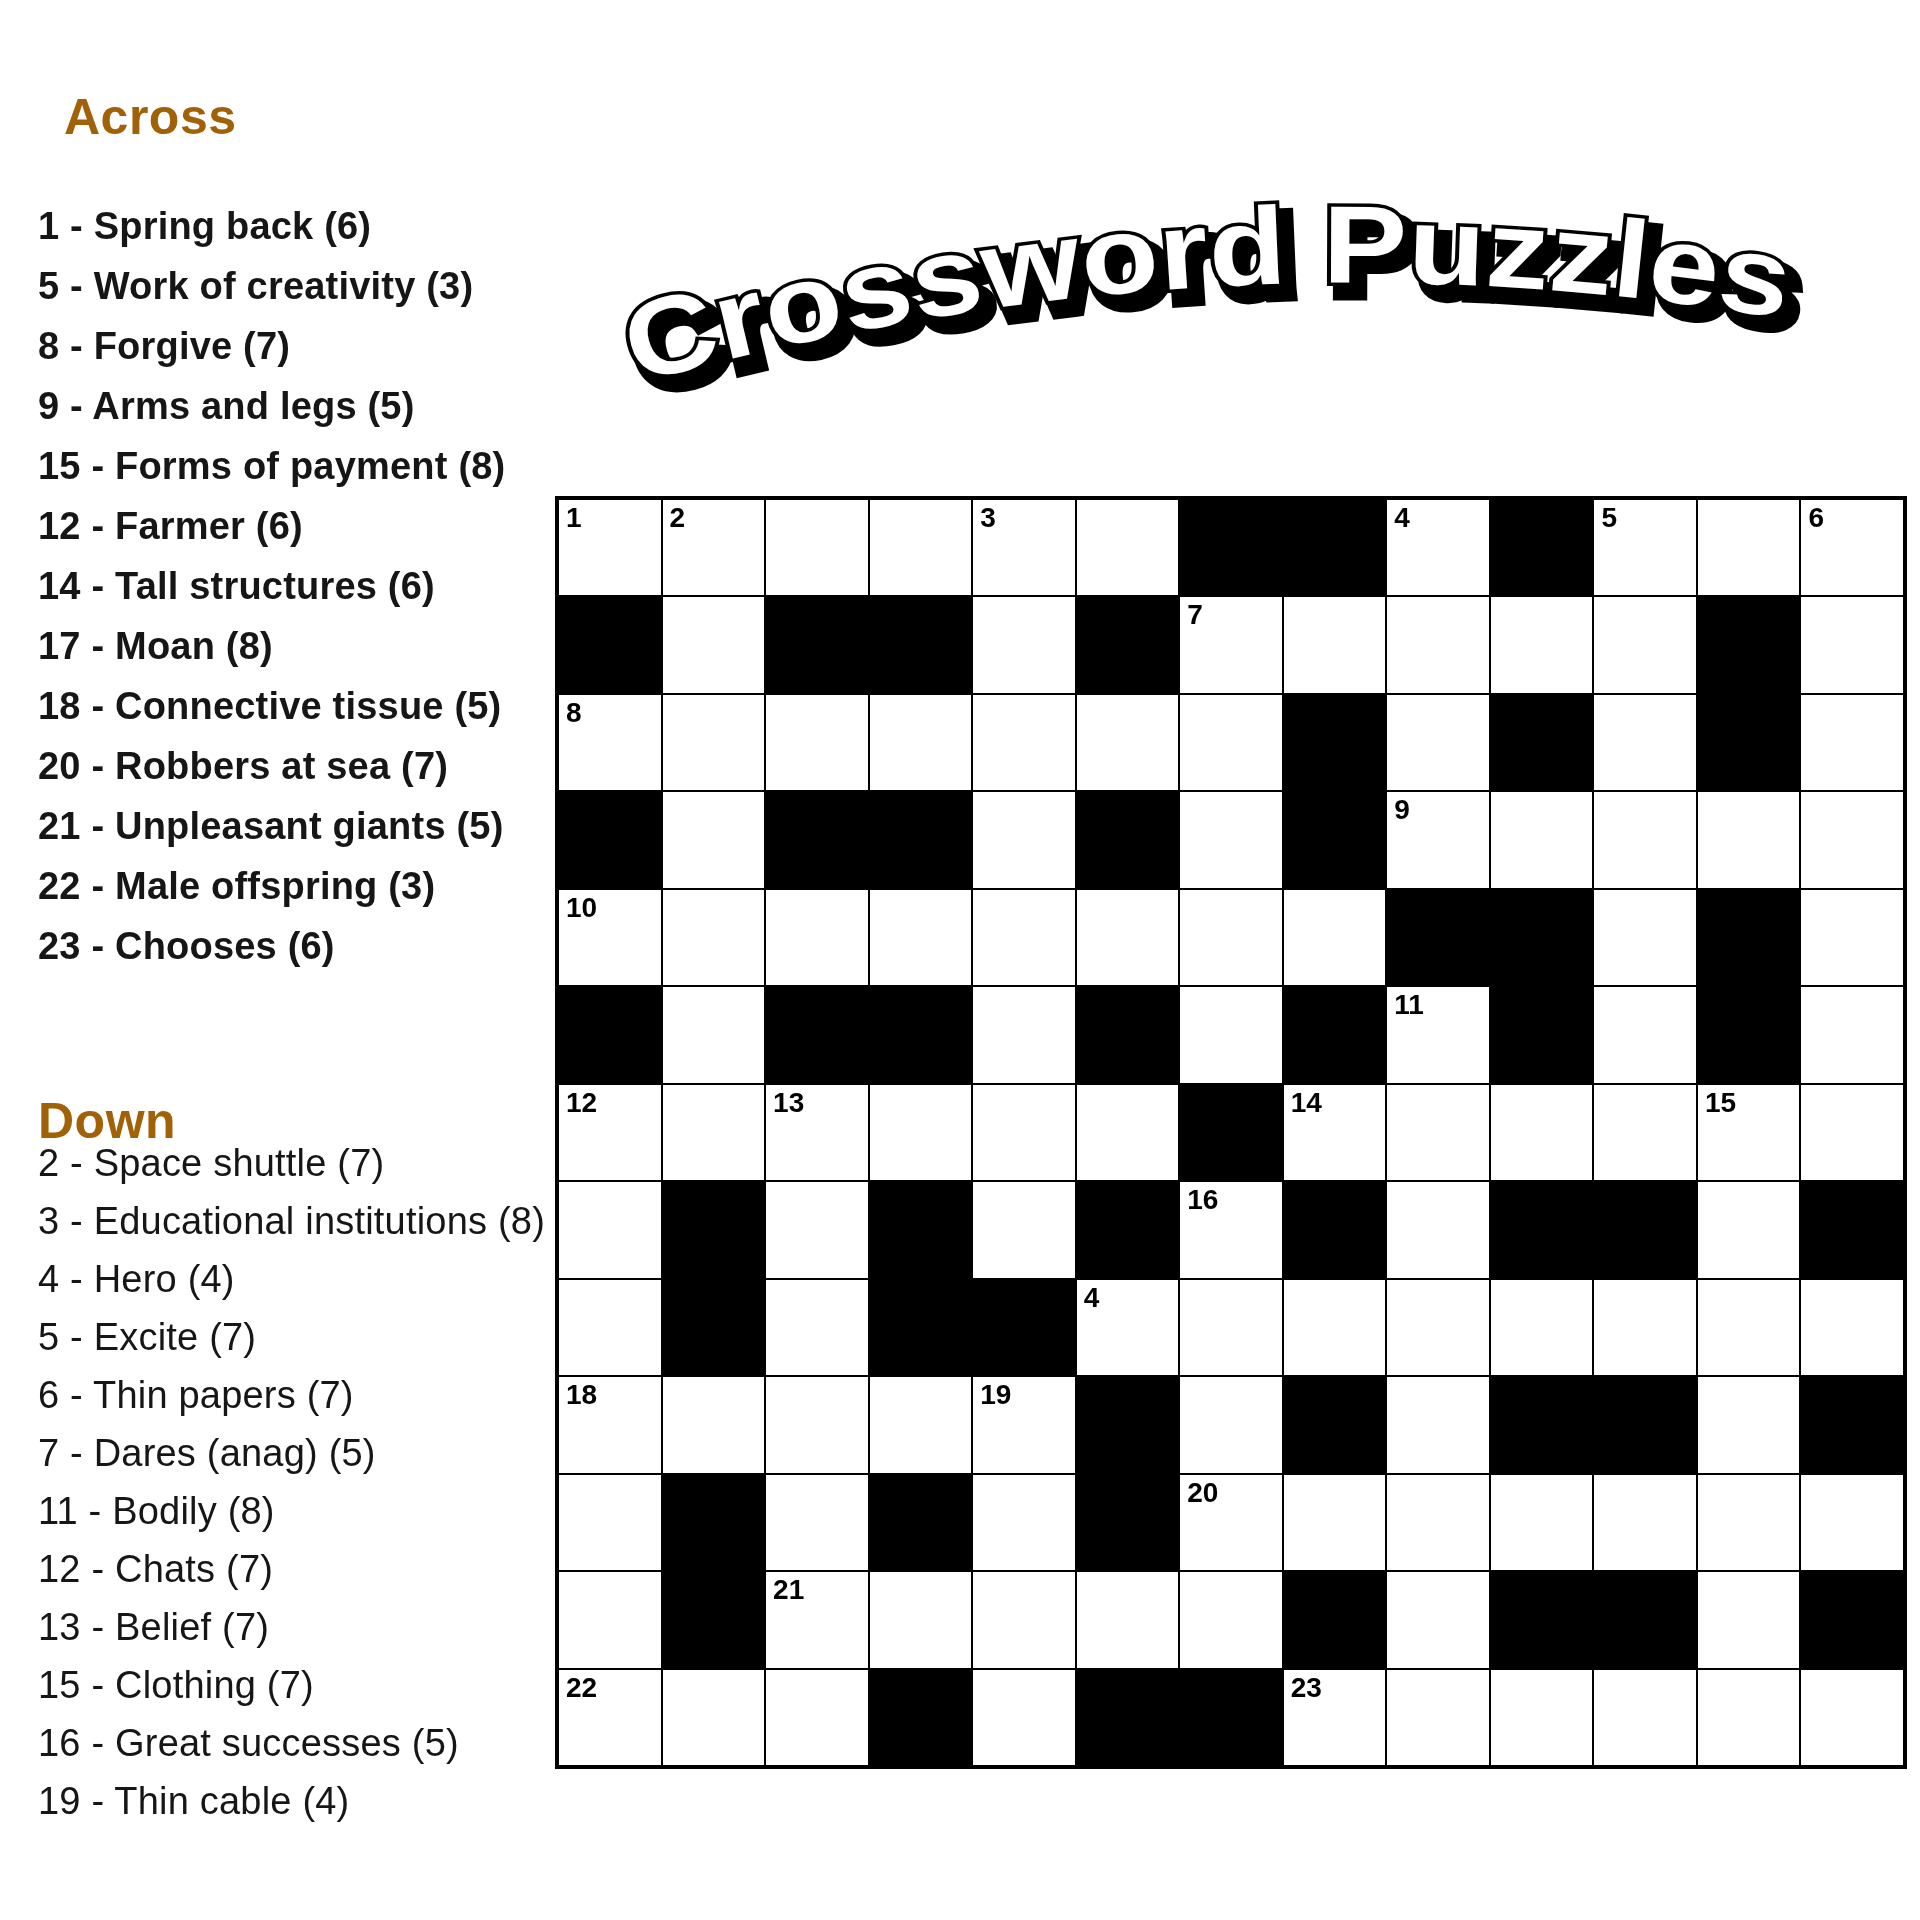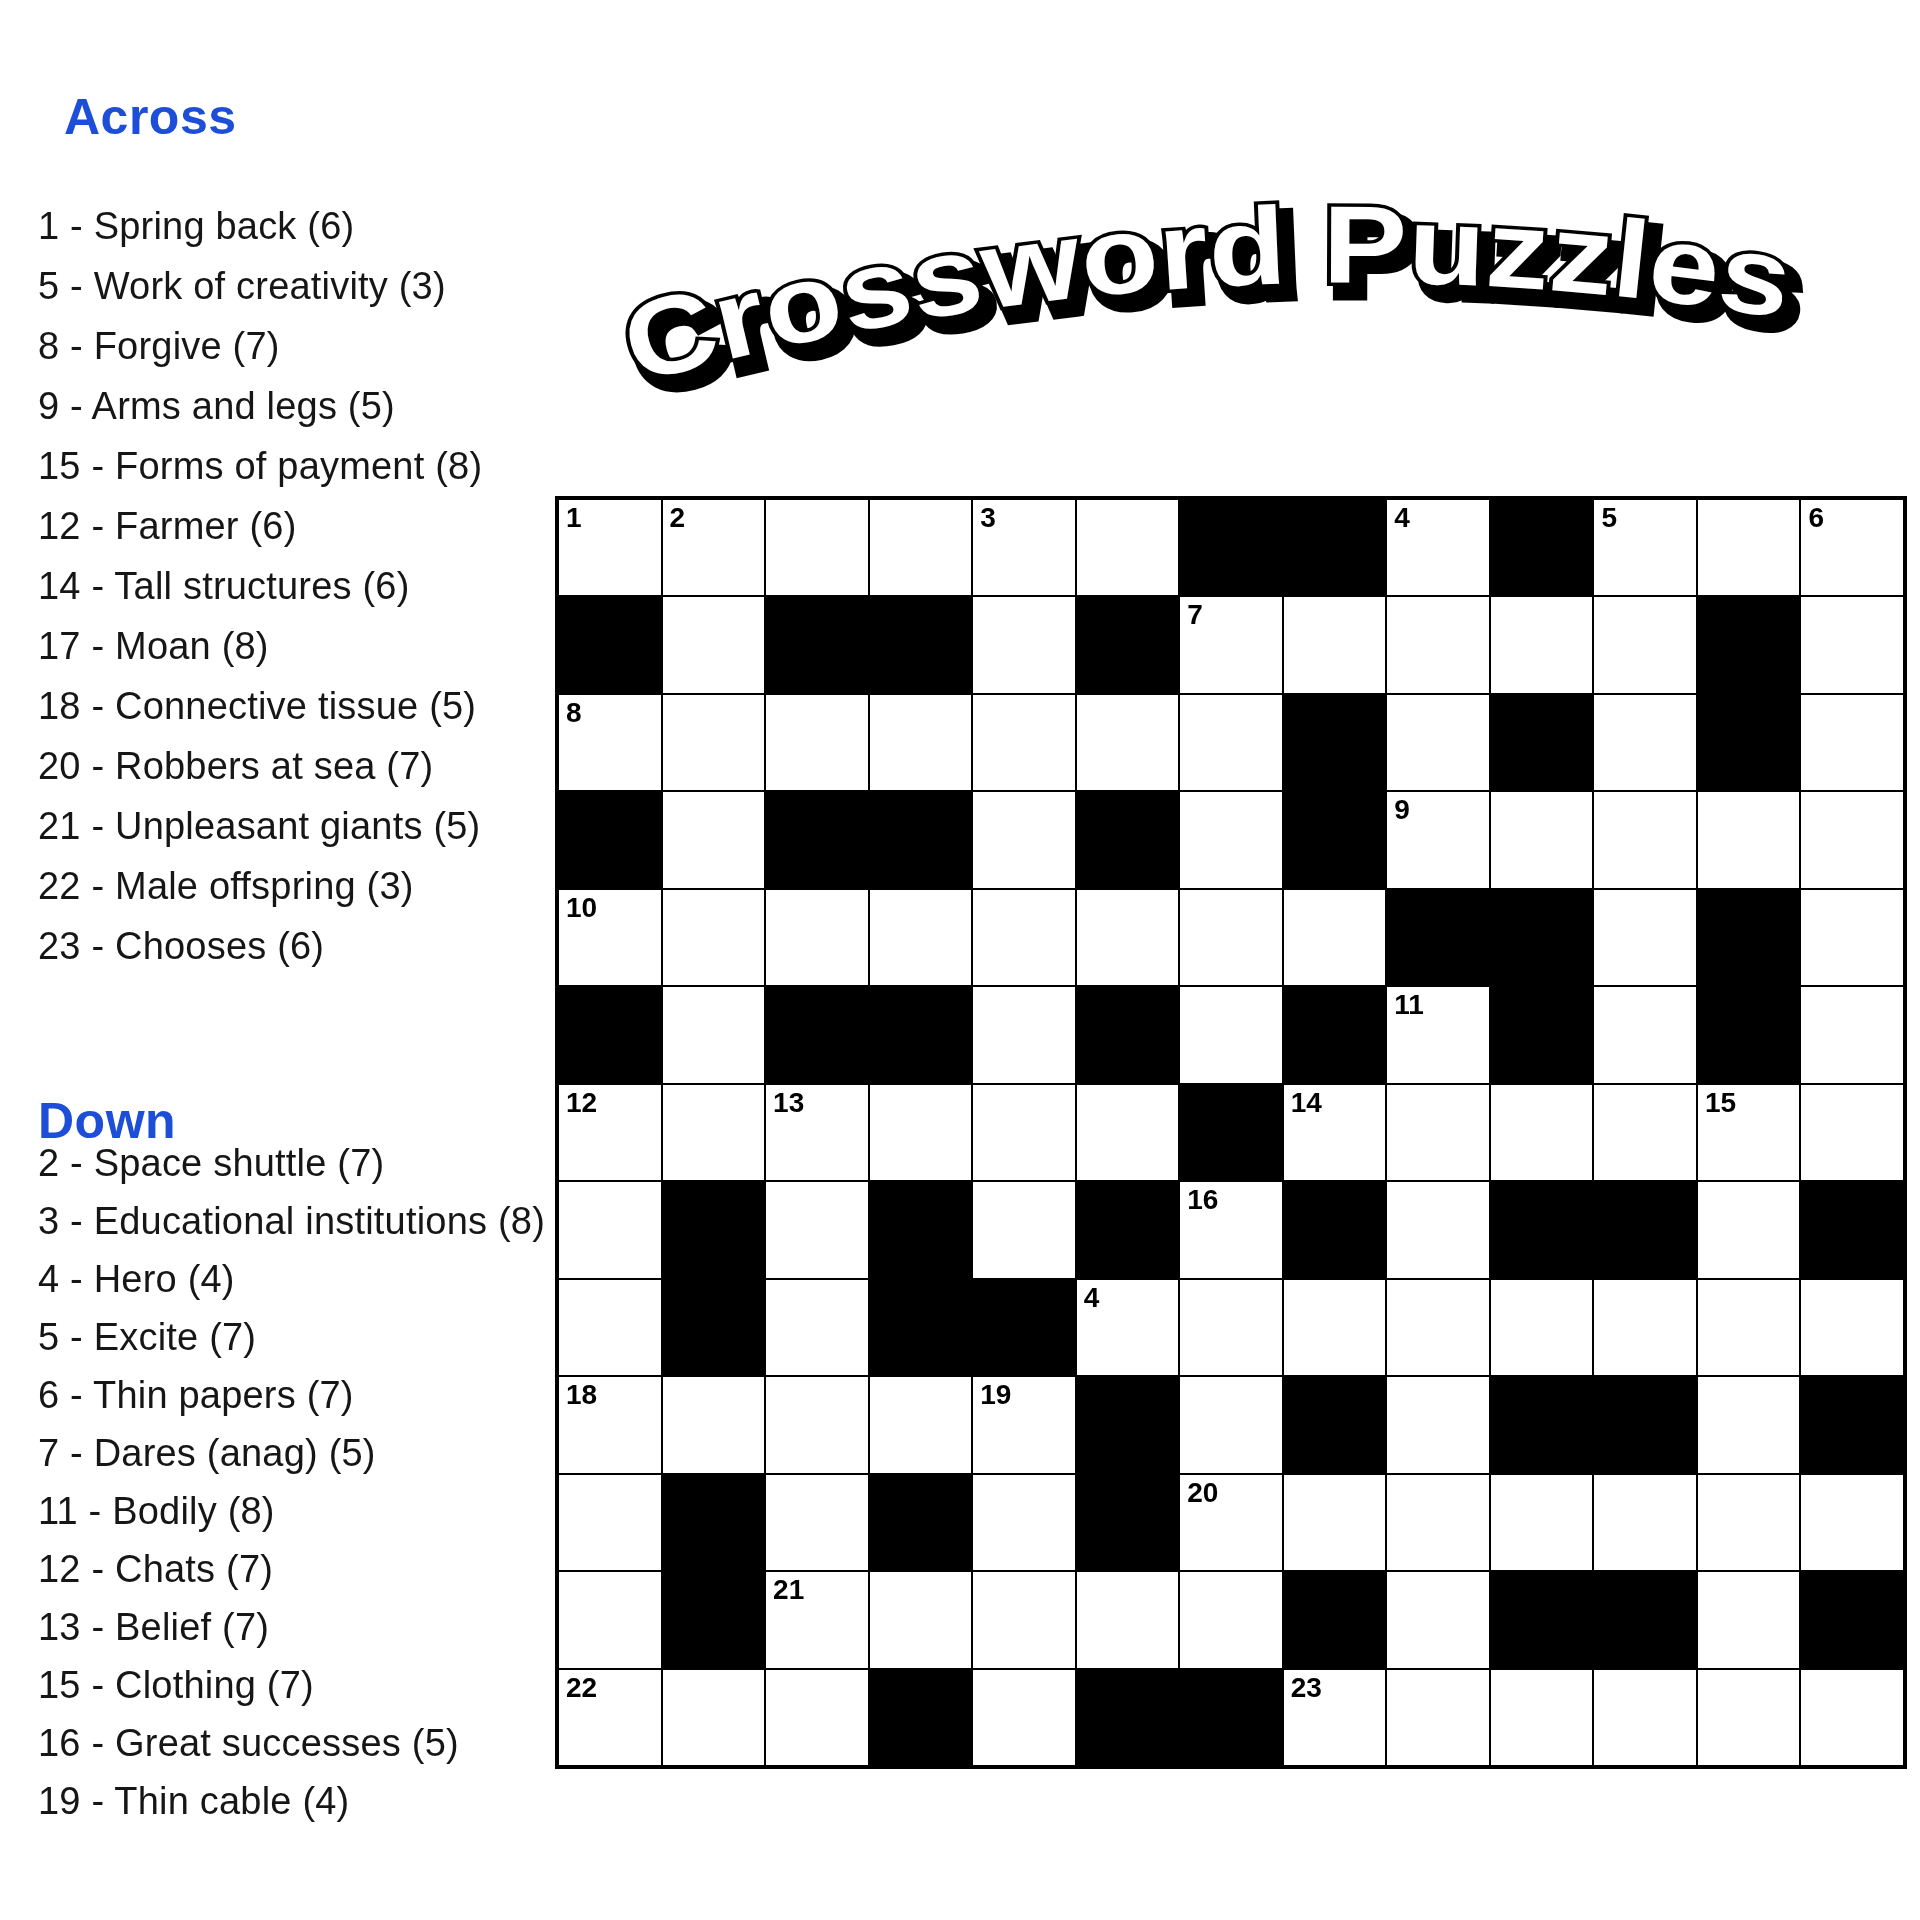--- a/index.html
+++ b/index.html
@@ -1,26 +1,26 @@
 <!DOCTYPE html>
 <html><head>
 <meta charset="utf-8">
 <style>
   html,body{margin:0;padding:0;background:#fff;}
   .page{
     position:relative;width:1920px;height:1920px;background:#ffffff;
     font-family:"Liberation Sans","DejaVu Sans",sans-serif;color:#111;overflow:hidden;
   }
   .section-heading{
-    position:absolute;font-size:50px;font-weight:bold;color:#1d4ed8;letter-spacing:0.5px;
+    position:absolute;font-size:50px;font-weight:bold;color:#a16207;letter-spacing:0.5px;
   }
   .heading-across{left:64px;top:88px;}
   .heading-down{left:38px;top:1092px;}
   .clue-list{position:absolute;left:38px;}
-  .list-across{top:196px;}
+  .list-across{top:196px;font-weight:bold;}
   .list-down{top:1134px;}
   .clue{
     display:flex;align-items:center;font-size:38px;color:#161616;
     white-space:nowrap;letter-spacing:0.2px;
   }
   .list-across .clue{height:60px;}
   .list-down .clue{height:58px;}
   .logo-wrap{position:absolute;left:618px;top:146px;width:1215px;height:296px;}
   .grid{
     position:absolute;left:555px;top:496px;width:1352px;height:1273px;

